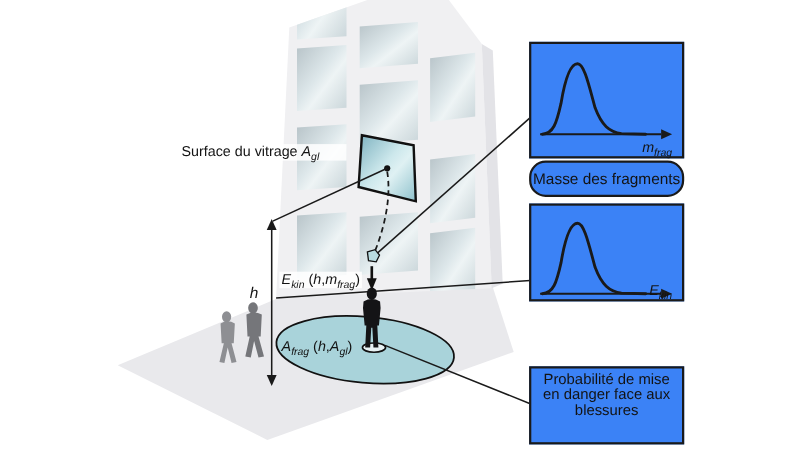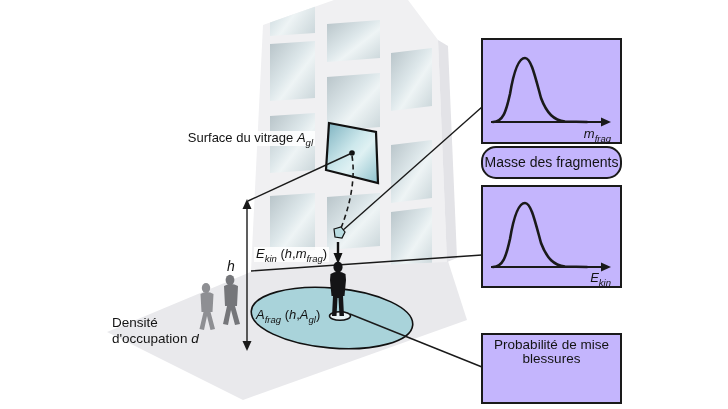--- a/index.html
+++ b/index.html
@@ -5,24 +5,24 @@
   html,body{margin:0;padding:0;background:#fff;}
   .stage{
     position:relative;width:728px;height:409px;overflow:hidden;background:#ffffff;
     font-family:"Liberation Sans", sans-serif;color:#131313;
   }
   .stage svg.scene{position:absolute;left:0;top:0;}
   .lbl{position:absolute;font-size:13px;line-height:1.15;white-space:nowrap;}
   .halo{background:rgba(255,255,255,0.85);padding:0 2px;}
   .var{font-style:italic;}
   sub{font-style:italic;font-size:9.5px;line-height:0;}
-  .rt{text-align:right;}
+  .rt{text-align:left;}
   
   .bx{
-    position:absolute;box-sizing:border-box;background:#c4b5fd;
+    position:absolute;box-sizing:border-box;background:#3b82f6;
     border:2px solid #1a1a1a;left:481px;width:141px;
   }
   .cap{display:flex;align-items:center;justify-content:center;text-align:right;
        font-size:13.5px;line-height:15px;border-radius:15px;}
   .axis-lbl{position:absolute;right:9px;bottom:1px;font-size:13px;}
   .danger-text{padding-top:3px;text-align:center;font-size:13.5px;line-height:14px;}
   .formula{margin-top:4px;font-size:13.5px;}
 </style>
 </head>
 <body>
@@ -118,48 +118,45 @@
   <div class="lbl halo" style="left:254px;top:227px;margin-top:20px;">
     <span class="var">E</span><sub>kin</sub><span> (</span><span class="var">h</span><span>,</span><span class="var">m</span><sub>frag</sub><span>)</span>
   </div>
 
   <div class="lbl var" style="left:227px;top:258px;font-size:14px;">h</div>
 
   <div class="lbl" style="left:256px;top:308px;">
     <span class="var">A</span><sub>frag</sub><span> (</span><span class="var">h</span><span>,</span><span class="var">A</span><sub>gl</sub><span>)</span>
   </div>
 
-  <div class="lbl" style="left:112px;top:315px;font-size:13.5px;line-height:16px;">
-    <span>Densité</span><br>
-    <span>d'occupation </span><span class="var">d</span>
-  </div>
 
   <div class="bx" style="top:38px;height:106px;">
     <svg width="137" height="102" viewBox="0 0 137 102">
       <line x1="8" y1="82" x2="118" y2="82" stroke="#1a1a1a" stroke-width="1.8"></line>
       <polygon points="118,77.5 128,82 118,86.5" fill="#1a1a1a"></polygon>
       <path d="M10,82 C20,81.5 23,72 27,54 C31,30 36,18 42,18 C48,18 52,36 58,58 C64,74 71,80 82,81.5 L104,82" fill="none" stroke="#1a1a1a" stroke-width="2.6" stroke-linecap="round"></path>
     </svg>
     <div class="axis-lbl">
       <span class="var">m</span><sub>frag</sub>
     </div>
   </div>
   <div class="bx cap" style="top:146px;height:33px;font-size:14px;">
     <span>Masse des fragments</span>
   </div>
 
-  <div class="bx" style="top:185px;height:103px;">
+  <div class="bx" style="top:185px;height:89px;">
     <svg width="137" height="99" viewBox="0 0 137 99">
       <line x1="8" y1="80" x2="118" y2="80" stroke="#1a1a1a" stroke-width="1.8"></line>
       <polygon points="118,75.5 128,80 118,84.5" fill="#1a1a1a"></polygon>
       <path d="M10,80 C20,79.5 23,70 27,52 C31,28 36,16 42,16 C48,16 52,34 58,56 C64,72 71,78 82,79.5 L104,80" fill="none" stroke="#1a1a1a" stroke-width="2.6" stroke-linecap="round"></path>
     </svg>
     <div class="axis-lbl">
       <span class="var">E</span><sub>kin</sub>
     </div>
   </div>
 
   <div class="bx danger-text" style="top:333px;height:71px;">
     <div>Probabilité de mise</div>
+    <div>en danger face aux</div>
     <div>blessures</div>
   </div>
 
 </div>
 
 </body></html>

